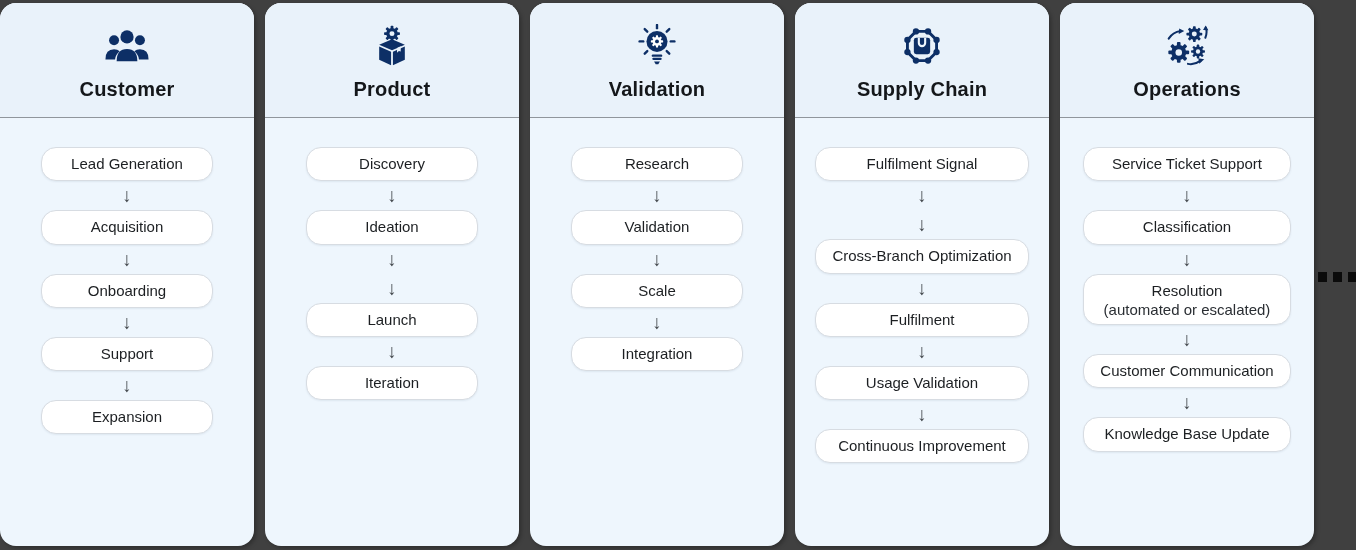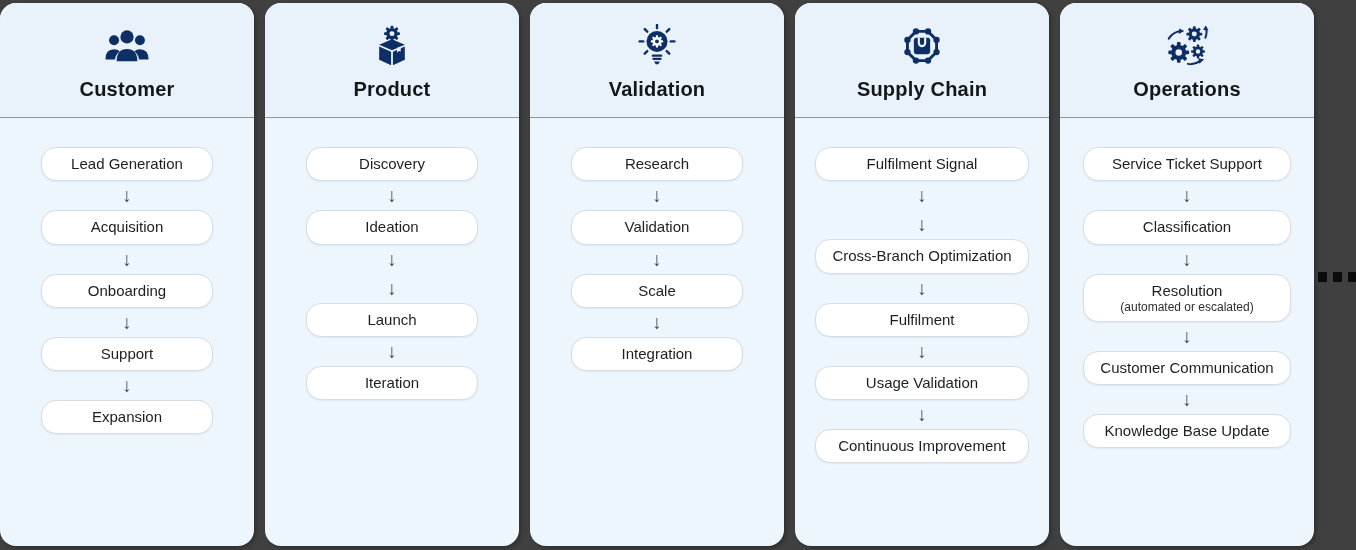--- a/index.html
+++ b/index.html
@@ -49,21 +49,21 @@
     background:#ffffff;
     border:1px solid #d7dce2;
     border-radius:15px;
     padding:6px 16px;
     text-align:center;
     font-size:15px;color:#1c1f22;
     line-height:1.35;
     box-shadow:0 1px 2px rgba(16,40,70,.07);
   }
   .step-sub{
-    display:block;font-size:12px;color:#2a2e33;line-height:1.15;margin-top:0px;
+    display:block;font-size:15px;color:#2a2e33;line-height:1.15;margin-top:0px;
   }
   .arrow{
     height:29px;display:flex;align-items:center;justify-content:center;
     color:#43484d;font-size:19px;line-height:1;user-select:none;
   }
   .arrow::before{content:"\2193";}
   .dashes{
     position:absolute;right:0;top:272px;
     width:38px;height:10px;
     background:repeating-linear-gradient(90deg,#0b0b0b 0 9px,transparent 9px 15px);

